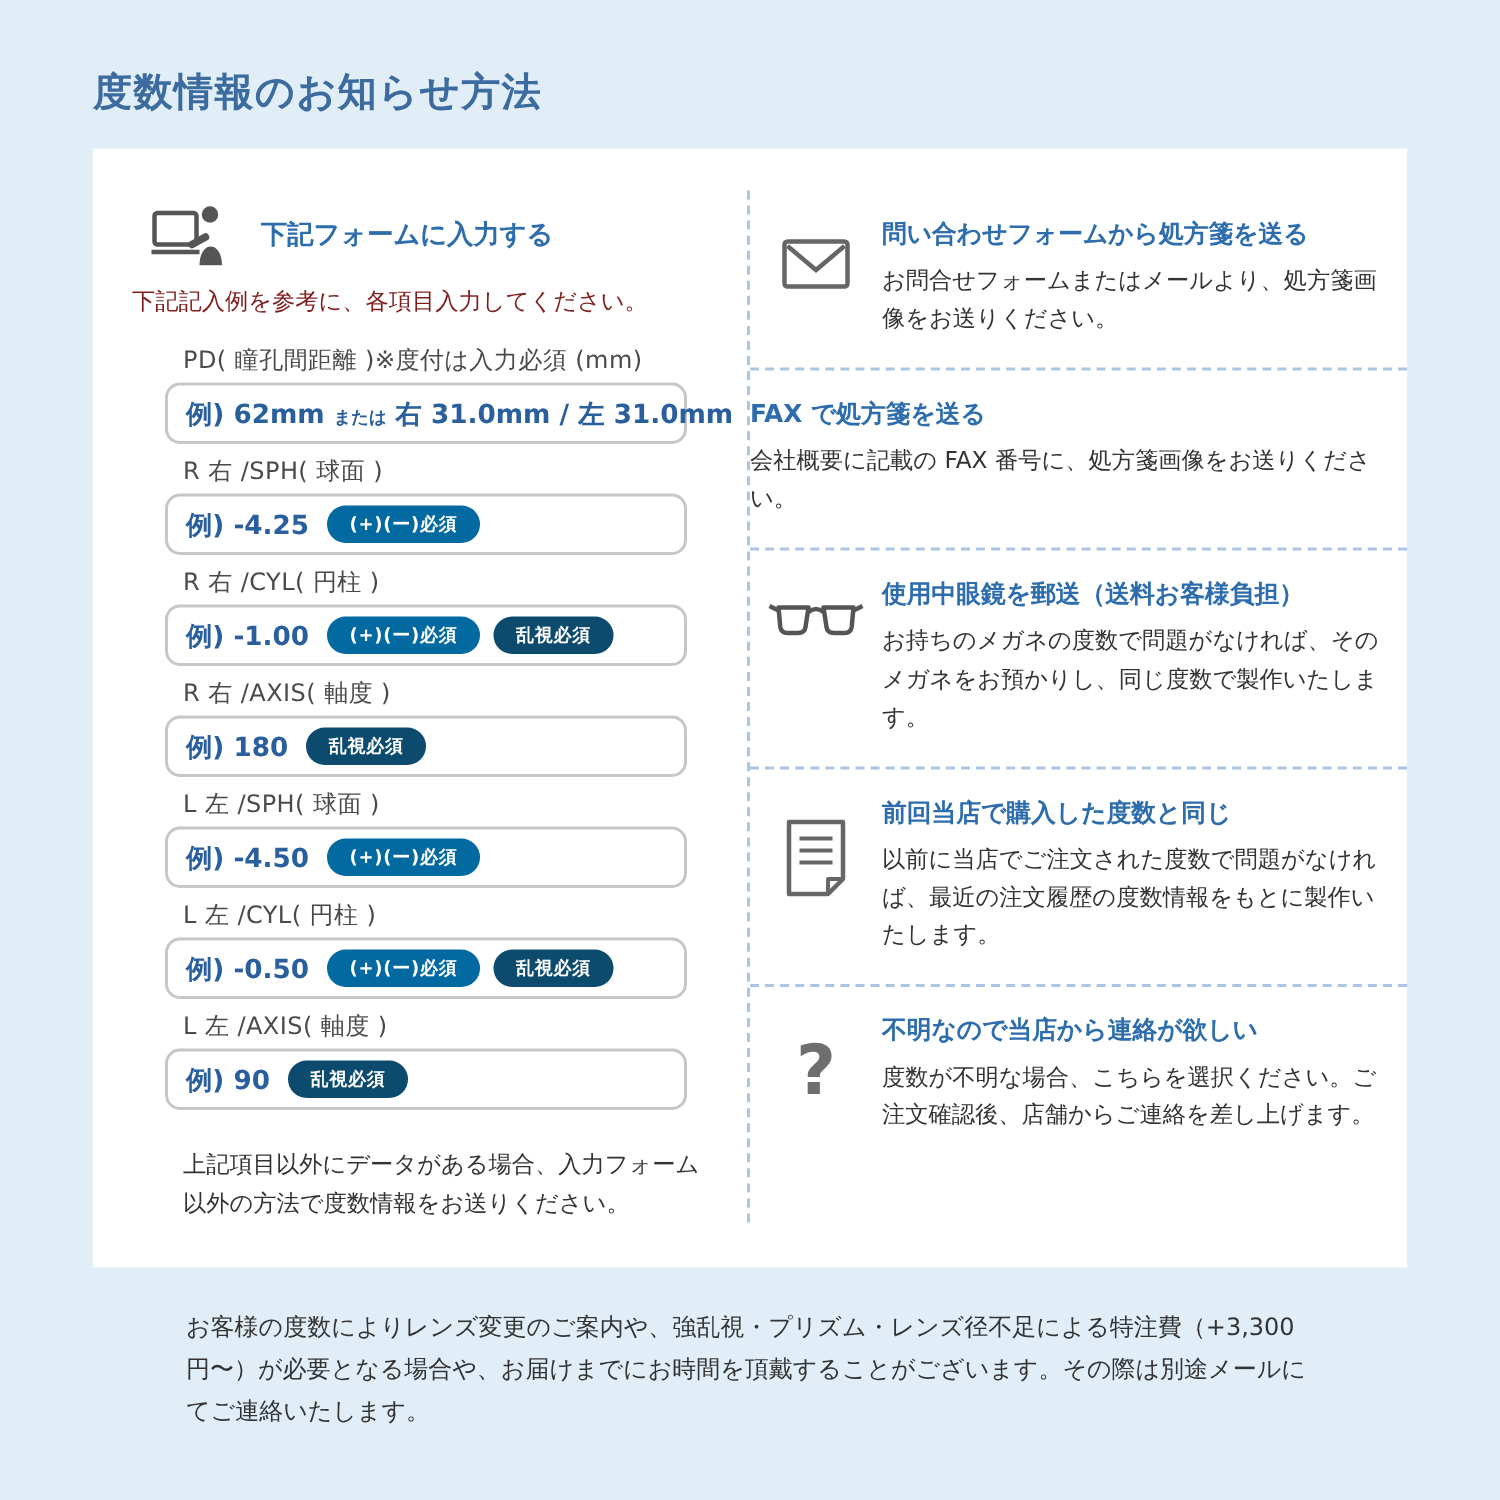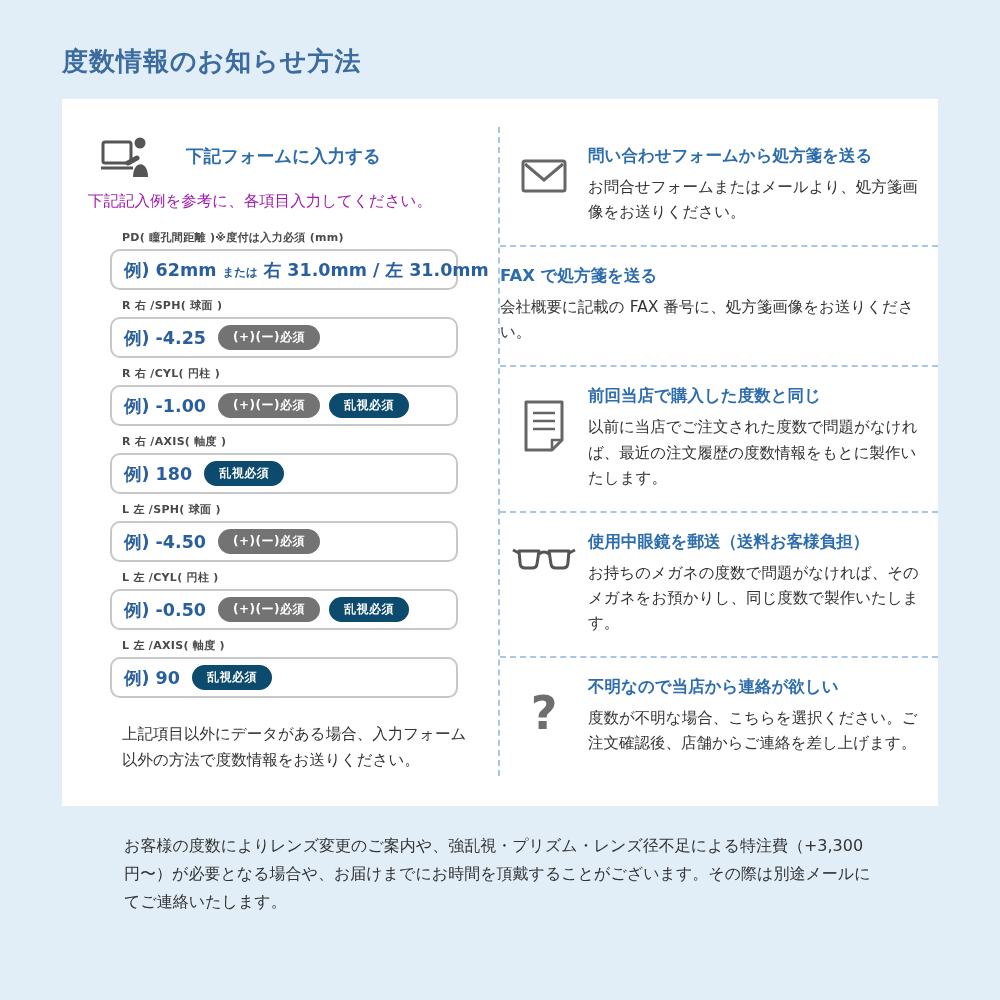--- a/index.html
+++ b/index.html
@@ -19,44 +19,44 @@
   }
   .card {
     margin-top:20px; background:#ffffff; display:flex;
     padding:28px 0 30px 0; min-height:700px;
   }
   
   .col-left {
     width:50%; padding:8px 28px 0 26px;
     border-right:2px dashed #a9c7e5;
   }
-  .form-head { display:flex; align-items:center; gap:34px; padding-left:12px; }
+  .form-head { display:flex; align-items:center; gap:22px; padding-left:12px; }
   .form-head-title { font-size:17.5px; font-weight:bold; color:#2d6dad; }
-  .form-instruction { margin-top:14px; font-size:15.5px; color:#a21caf; font-weight:500; }
+  .form-instruction { margin-top:14px; font-size:15.5px; color:#7f1d1d; font-weight:500; }
   .fields { margin-top:18px; margin-left:22px; width:348px; }
   .field { margin-bottom:8px; }
   .field-label {
-    font-size:11px; font-weight:bold; color:#4a4a4a;
+    font-size:16px; font-weight:normal; color:#4a4a4a;
     padding-left:12px; margin-bottom:4px; letter-spacing:0.3px;
   }
   .field-box {
     height:41px; border:2px solid #c7c7c7; border-radius:10px;
     background:#fff; display:flex; align-items:center; padding:0 12px;
   }
   .field-example {
     display:flex; align-items:baseline; gap:6px;
     color:#2a5f9e; font-weight:bold; font-size:17.5px; white-space:nowrap;
   }
   .field-example .example-small { font-size:11.5px; }
   .field-badges { display:flex; gap:9px; margin-left:12px; }
   .badge {
     border-radius:999px; color:#ffffff; font-size:12px; font-weight:bold;
     padding:4px 15px; white-space:nowrap; letter-spacing:0.5px;
   }
-  .badge.blue { background:#737373; }
+  .badge.blue { background:#0369a1; }
   .badge.orange { background:#0c4a6e; }
   .form-note { margin-top:24px; font-size:15.5px; line-height:1.65; color:#333; font-weight:500; padding-left:2px;margin-left:32px; }
   
   .col-right { width:50%; padding:0 0 0 0; }
   .method { display:flex; padding:18px 0 20px 0; border-bottom:2px dashed #a9c7e5; }
   .method.last { border-bottom:none; }
   .method-icon-col { width:88px; display:flex; justify-content:center; padding-top:14px; flex-shrink:0; }
   .method-text-col { flex:1; padding-right:14px; }
   .method-heading { color:#2d6dad; font-weight:bold; font-size:16.5px; margin-bottom:8px; }
   .method-desc { font-size:15.5px; line-height:1.62; color:#333; font-weight:500; }
@@ -193,48 +193,48 @@
 
   <div class="method">
     <div class="method-text-col">
       <div class="method-heading">FAX で処方箋を送る</div>
       <div class="method-desc">会社概要に記載の FAX 番号に、処方箋画像をお送りください。</div>
     </div>
   </div>
 
   <div class="method">
     <div class="method-icon-col">
-  <svg width="46" height="54" viewBox="0 0 46 54">
-    <path d="M5 3 H41 V41 L31 51 H5 Z" fill="none" stroke="#666" stroke-width="3" stroke-linejoin="round"></path>
-    <path d="M31 51 V41 H41" fill="none" stroke="#666" stroke-width="2.6" stroke-linejoin="round"></path>
-    <path d="M12 14 H34 M12 22 H34 M12 30 H34" stroke="#666" stroke-width="2.6"></path>
-  </svg>
-</div>
-    <div class="method-text-col">
-      <div class="method-heading">前回当店で購入した度数と同じ</div>
-      <div class="method-desc">以前に当店でご注文された度数で問題がなければ、最近の注文履歴の度数情報をもとに製作いたします。</div>
-    </div>
-  </div>
-
-  <div class="method">
-    <div class="method-icon-col">
   <svg width="64" height="30" viewBox="0 0 64 30">
     <path d="M7 8 L1 5" stroke="#555" stroke-width="3" fill="none"></path>
     <path d="M57 8 L63 5" stroke="#555" stroke-width="3" fill="none"></path>
     <path d="M7 6 H27 L25 19 Q24.5 23 20 23 H13 Q8.8 23 8.2 19 Z" fill="none" stroke="#555" stroke-width="3" stroke-linejoin="round"></path>
     <path d="M37 6 H57 L55.8 19 Q55.2 23 51 23 H44 Q39.5 23 39 19 Z" fill="none" stroke="#555" stroke-width="3" stroke-linejoin="round"></path>
     <path d="M27 9 Q32 5 37 9" fill="none" stroke="#555" stroke-width="3"></path>
   </svg>
 </div>
     <div class="method-text-col">
       <div class="method-heading">使用中眼鏡を郵送（送料お客様負担）</div>
       <div class="method-desc">お持ちのメガネの度数で問題がなければ、そのメガネをお預かりし、同じ度数で製作いたします。</div>
     </div>
   </div>
 
+  <div class="method">
+    <div class="method-icon-col">
+  <svg width="46" height="54" viewBox="0 0 46 54">
+    <path d="M5 3 H41 V41 L31 51 H5 Z" fill="none" stroke="#666" stroke-width="3" stroke-linejoin="round"></path>
+    <path d="M31 51 V41 H41" fill="none" stroke="#666" stroke-width="2.6" stroke-linejoin="round"></path>
+    <path d="M12 14 H34 M12 22 H34 M12 30 H34" stroke="#666" stroke-width="2.6"></path>
+  </svg>
+</div>
+    <div class="method-text-col">
+      <div class="method-heading">前回当店で購入した度数と同じ</div>
+      <div class="method-desc">以前に当店でご注文された度数で問題がなければ、最近の注文履歴の度数情報をもとに製作いたします。</div>
+    </div>
+  </div>
+
   <div class="method last">
     <div class="method-icon-col">
   <span class="question-glyph">?</span>
 </div>
     <div class="method-text-col">
       <div class="method-heading">不明なので当店から連絡が欲しい</div>
       <div class="method-desc">度数が不明な場合、こちらを選択ください。ご注文確認後、店舗からご連絡を差し上げます。</div>
     </div>
   </div>
 </div>

